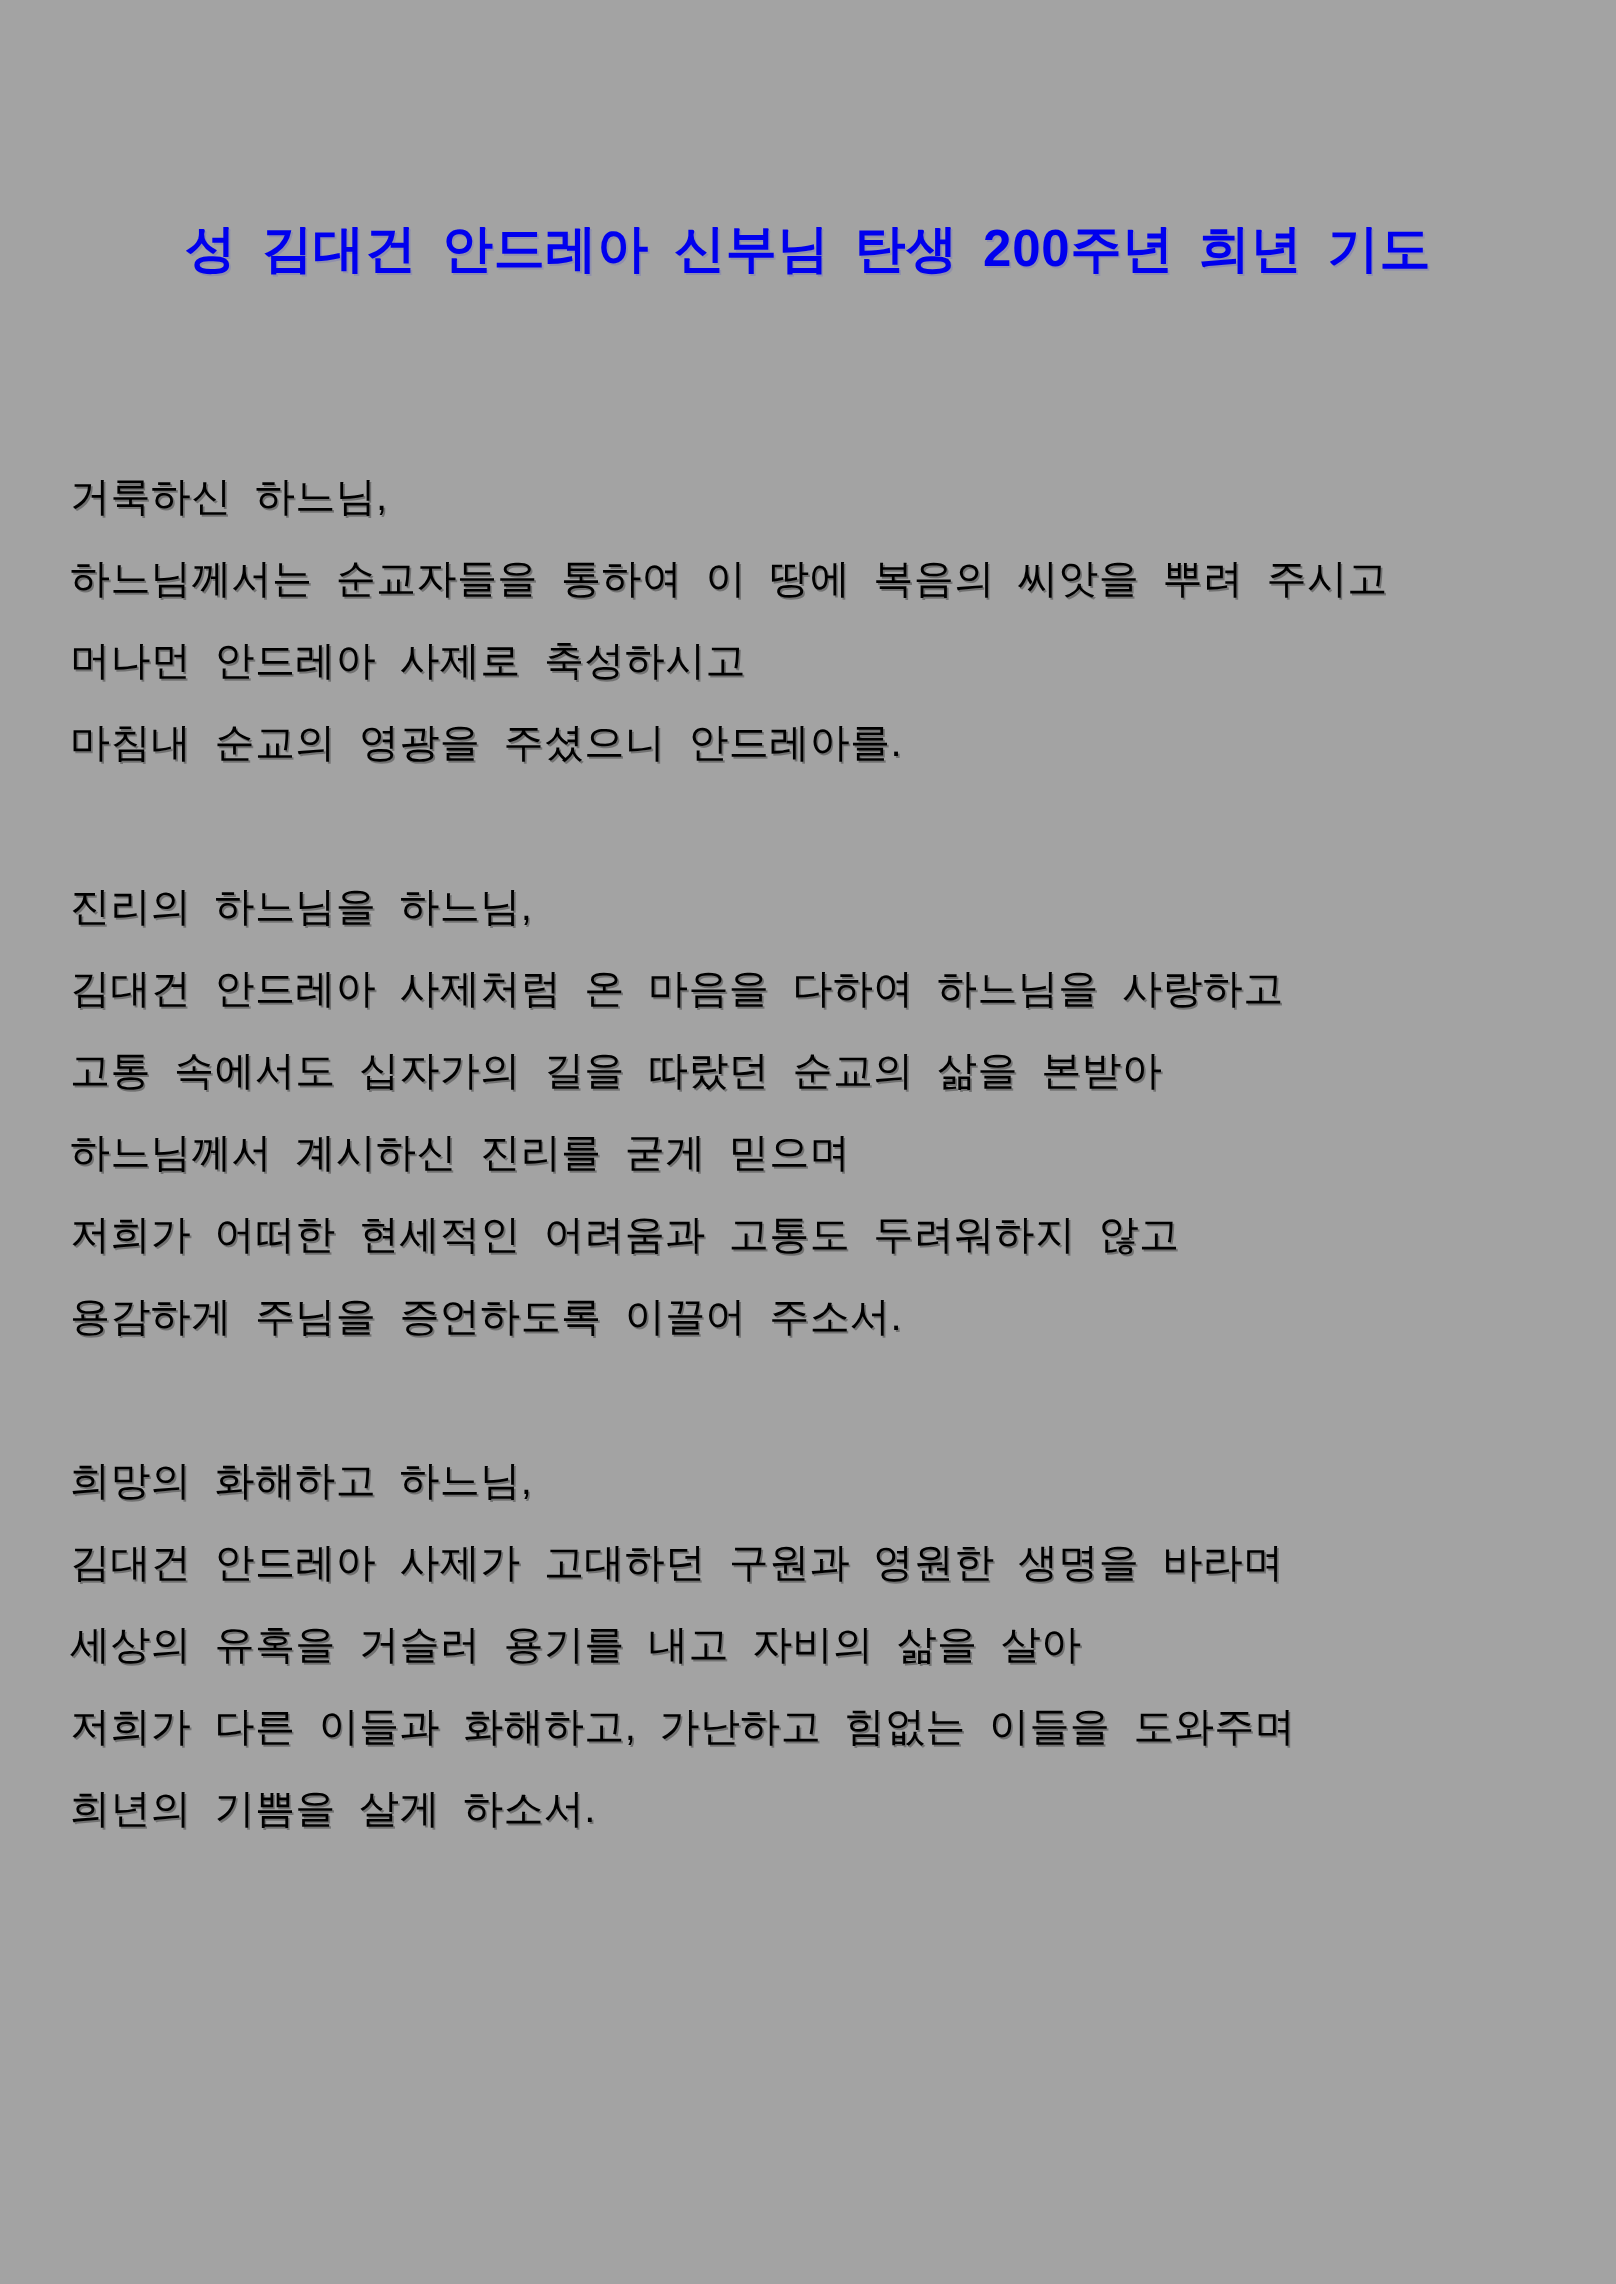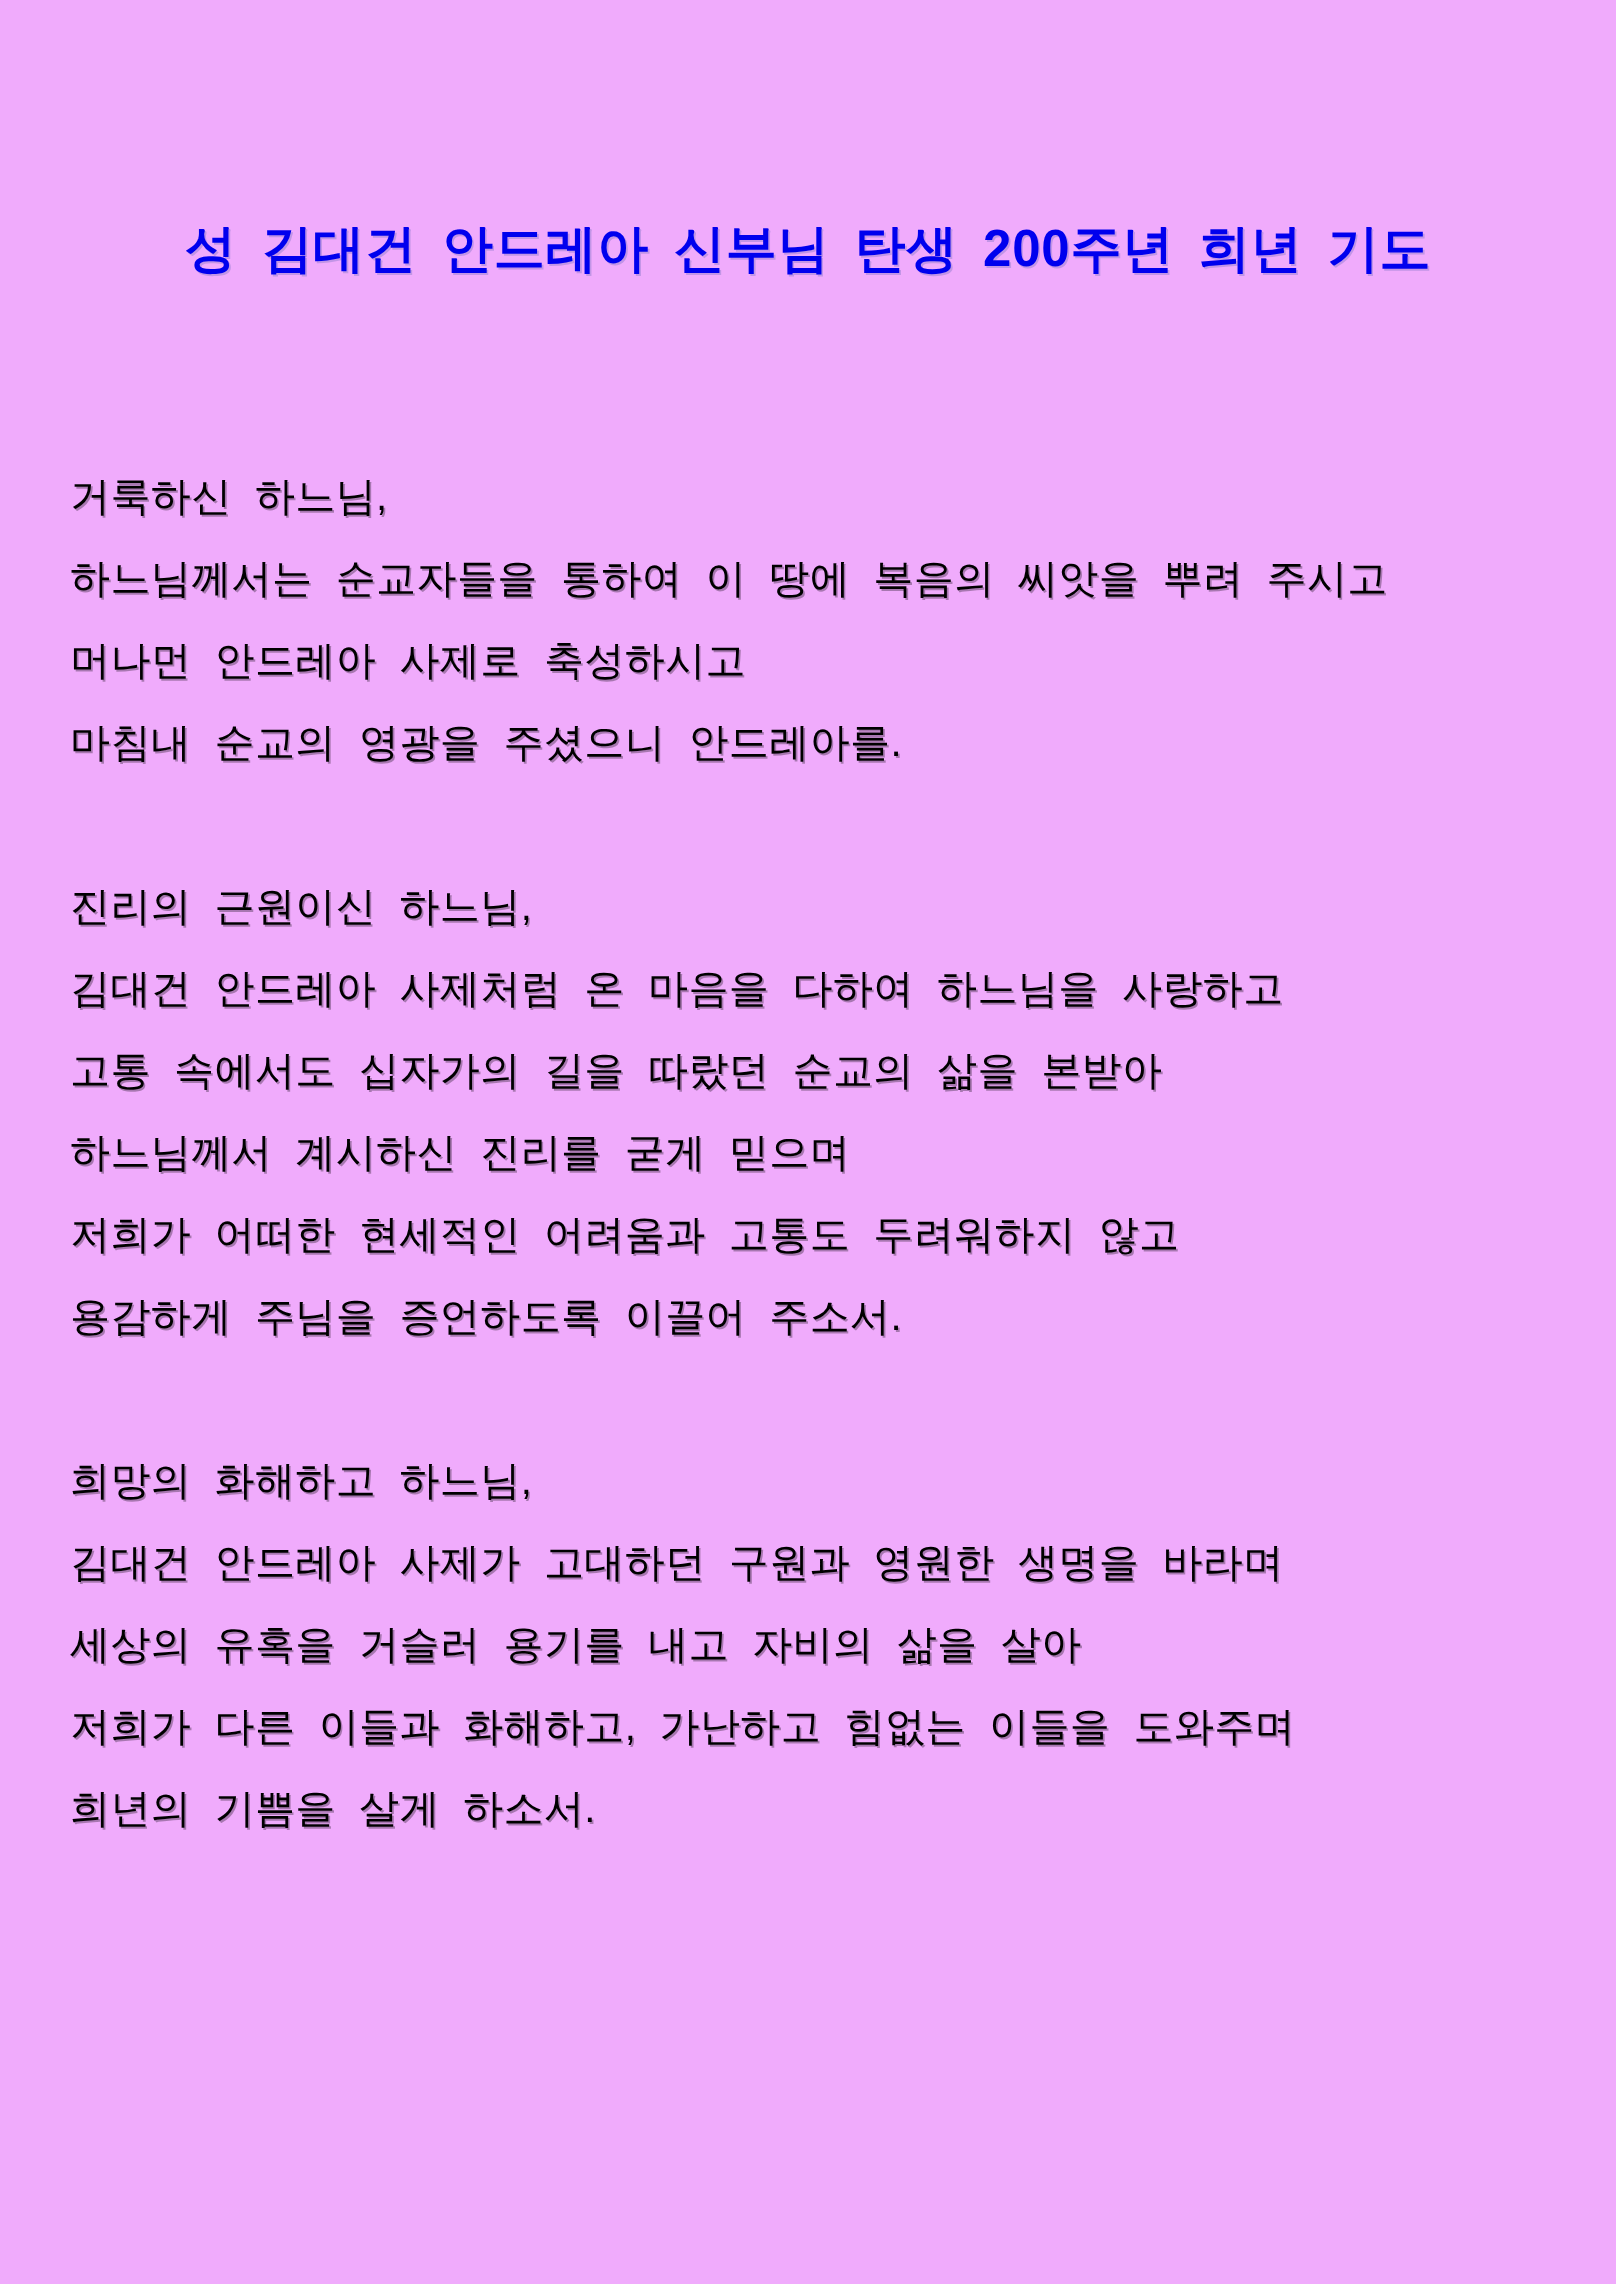--- a/index.html
+++ b/index.html
@@ -4,21 +4,21 @@
 <style>
   html, body {
     margin: 0;
     padding: 0;
     background: #ffffff;
   }
   .page {
     position: relative;
     width: 1616px;
     height: 2284px;
-    background: #f0abfc;
+    background: #a3a3a3;
     overflow: hidden;
     font-family: "Liberation Sans", "DejaVu Sans", sans-serif;
   }
   .doc-title {
     margin: 0;
     padding-top: 221px;
     text-align: center;
     font-size: 51px;
     line-height: 1.1;
     font-weight: bold;
@@ -52,21 +52,21 @@
   <div class="doc-body">
 
     <div class="paragraph">
       <div class="line">거룩하신 하느님,</div>
       <div class="line">하느님께서는 순교자들을 통하여 이 땅에 복음의 씨앗을 뿌려 주시고</div>
       <div class="line">머나먼 안드레아 사제로 축성하시고</div>
       <div class="line">마침내 순교의 영광을 주셨으니 안드레아를.</div>
     </div>
 
     <div class="paragraph">
-      <div class="line">진리의 근원이신 하느님,</div>
+      <div class="line">진리의 하느님을 하느님,</div>
       <div class="line">김대건 안드레아 사제처럼 온 마음을 다하여 하느님을 사랑하고</div>
       <div class="line">고통 속에서도 십자가의 길을 따랐던 순교의 삶을 본받아</div>
       <div class="line">하느님께서 계시하신 진리를 굳게 믿으며</div>
       <div class="line">저희가 어떠한 현세적인 어려움과 고통도 두려워하지 않고</div>
       <div class="line">용감하게 주님을 증언하도록 이끌어 주소서.</div>
     </div>
 
     <div class="paragraph">
       <div class="line">희망의 화해하고 하느님,</div>
       <div class="line">김대건 안드레아 사제가 고대하던 구원과 영원한 생명을 바라며</div>

